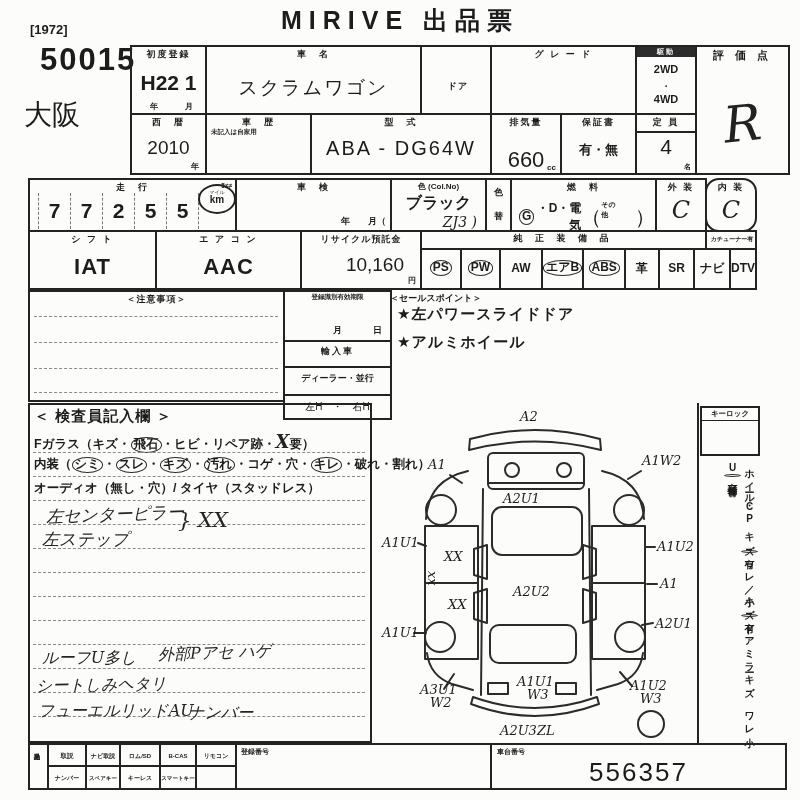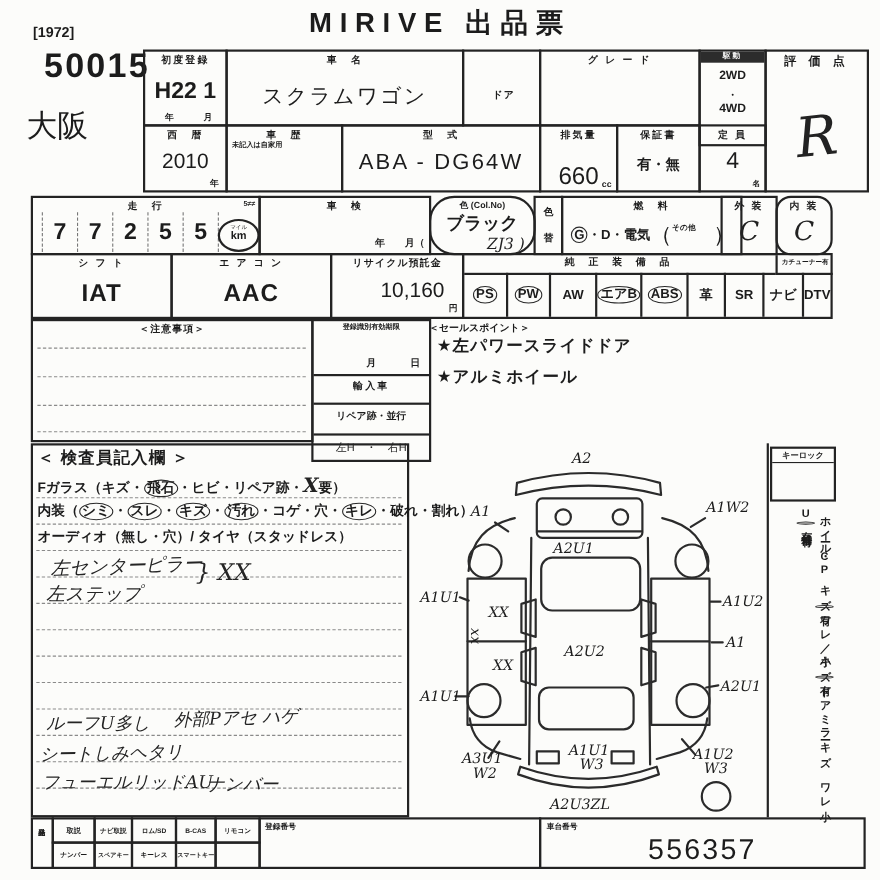--- a/index.html
+++ b/index.html
@@ -94,39 +94,39 @@
   <div class="box" style="left:28px;top:178px;width:209px;height:54px;">
     <div class="lbl">走　行</div>
     <div class="abs tiny" style="right:3px;top:2px;">5≠≠</div>
     <div class="abs" style="left:8px;top:13px;display:flex;">
       <div class="digit-cell" style="border-left:1.5px dashed #777;">7</div>
       <div class="digit-cell">7</div>
       <div class="digit-cell">2</div>
       <div class="digit-cell">5</div>
       <div class="digit-cell">5</div>
     </div>
-    <div class="abs" style="left:168px;top:19px;width:34px;height:26px;border:2px solid #232323;border-radius:50%;text-align:center;">
+    <div class="abs" style="left:168px;top:4px;width:34px;height:26px;border:2px solid #232323;border-radius:50%;text-align:center;">
       <div style="font-size:5px;line-height:6px;margin-top:3px;">マイル</div>
       <div style="font-size:10px;font-weight:bold;line-height:10px;">km</div>
     </div>
   </div>
   <div class="box" style="left:235px;top:178px;width:157px;height:54px;">
     <div class="lbl">車　検</div>
     <div class="abs" style="right:4px;bottom:2px;font-size:9px;font-weight:bold;">年　　月（</div>
   </div>
-  <div class="box" style="left:390px;top:178px;width:97px;height:54px;border-radius:23px;">
+  <div class="box" style="left:390px;top:178px;width:97px;height:54px;">
     <div class="lbl" style="font-size:8px;letter-spacing:0;">色 (Col.No)</div>
     <div class="val" style="top:13px;font-size:16px;font-weight:bold;">ブラック</div>
     <div class="abs hand" style="right:8px;bottom:0px;font-size:14px;">ZJ3 )</div>
   </div>
   <div class="box" style="left:485px;top:178px;width:27px;height:54px;">
     <div class="val" style="top:6px;font-size:9px;font-weight:bold;">色</div>
     <div class="val" style="top:30px;font-size:9px;font-weight:bold;">替</div>
   </div>
-  <div class="box" style="left:510px;top:178px;width:165px;height:54px;">
+  <div class="box" style="left:510px;top:178px;width:147px;height:54px;">
     <div class="lbl">燃　料</div>
     <div class="abs" style="left:7px;top:20px;display:flex;align-items:center;">
       <span class="hc" style="font-size:12px;font-weight:bold;">G</span>
       <span style="font-size:12px;font-weight:bold;text-align:right;">・D・電気</span>
       <span style="font-size:20px;">（</span>
       <span style="font-size:7px;font-weight:bold;position:relative;top:-7px;">その他</span>
       <span style="font-size:20px;margin-left:16px;">）</span>
     </div>
   </div>
   <div class="box" style="left:655px;top:178px;width:52px;height:54px;">
@@ -193,21 +193,21 @@
   <div class="dash" style="left:34px;top:368px;width:244px;"></div>
   <div class="dash" style="left:34px;top:392px;width:244px;"></div>
 
   <div class="box" style="left:283px;top:290px;width:109px;height:130px;">
     <div class="lbl" style="font-size:6.5px;letter-spacing:0;">登録識別有効期限</div>
     <span class="abs" style="left:48px;top:32px;font-size:9px;font-weight:bold;">月</span>
     <span class="abs" style="left:88px;top:32px;font-size:9px;font-weight:bold;">日</span>
     <div class="abs" style="left:0;right:0;top:48px;border-top:2px solid #232323;"></div>
     <div class="val" style="top:53px;font-size:9px;font-weight:bold;letter-spacing:2px;">輸入車</div>
     <div class="abs" style="left:0;right:0;top:74px;border-top:2px solid #232323;"></div>
-    <div class="val" style="top:80px;font-size:9px;font-weight:bold;">リペア跡・並行</div>
+    <div class="val" style="top:80px;font-size:9px;font-weight:bold;">ディーラー・並行</div>
     <div class="abs" style="left:0;right:0;top:102px;border-top:2px solid #232323;"></div>
     <div class="val" style="top:108px;font-size:10px;font-weight:normal;">左H　・　右H</div>
   </div>
 
   <div class="abs" style="left:390px;top:292px;font-size:9px;font-weight:bold;">＜セールスポイント＞</div>
   <div class="abs salespt" style="left:397px;top:305px;">★左パワースライドドア</div>
   <div class="abs salespt" style="left:397px;top:333px;">★アルミホイール</div>
 
   <div class="box" style="left:28px;top:403px;width:344px;height:340px;"></div>
   <div class="abs" style="left:34px;top:407px;font-size:15px;font-weight:bold;letter-spacing:1px;">＜ 検査員記入欄 ＞</div>

